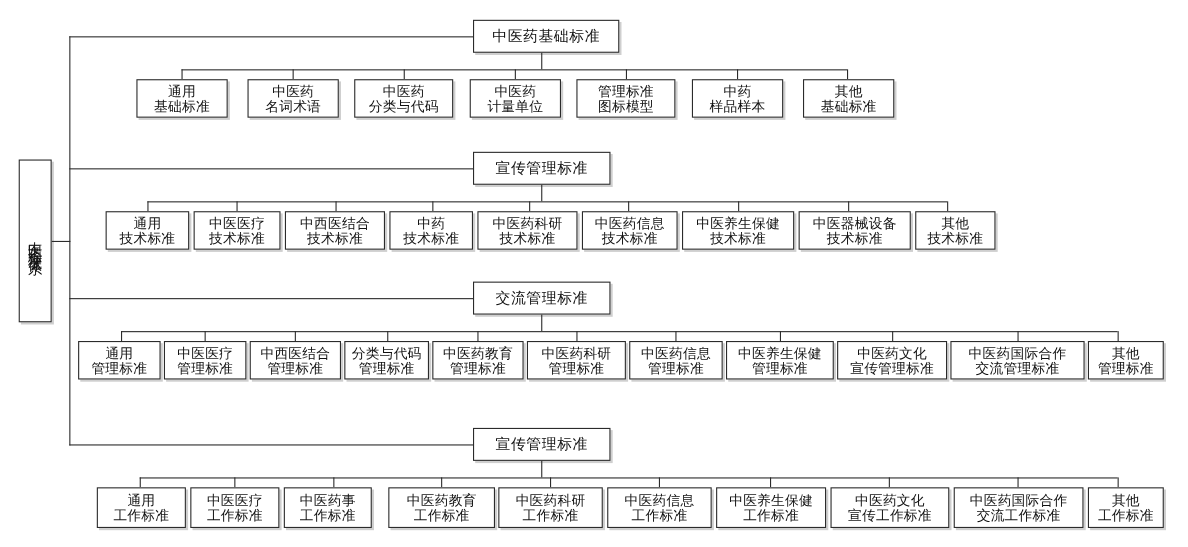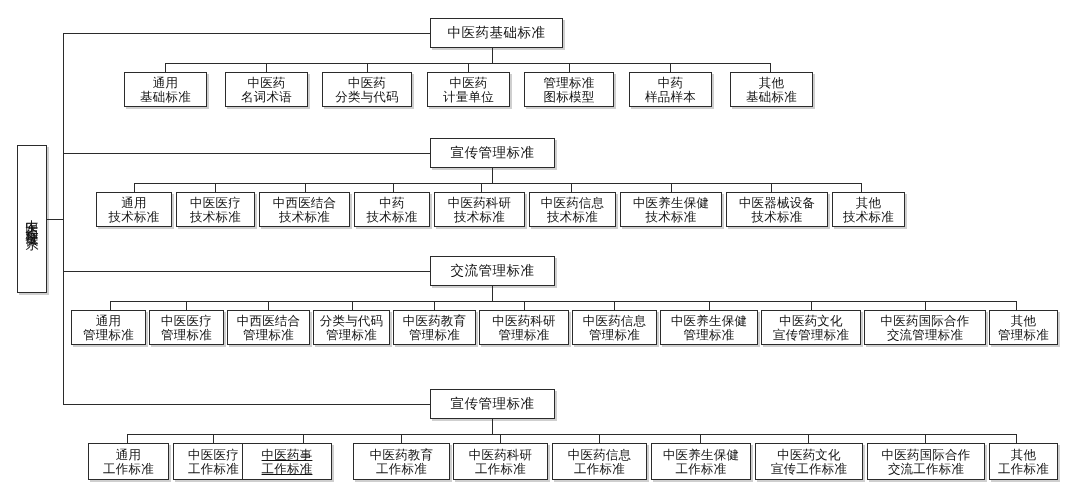--- a/index.html
+++ b/index.html
@@ -188,21 +188,21 @@
   <div class="line v" style="left:599px; top:434px; height:9px;"></div>
   <div class="line v" style="left:700px; top:434px; height:9px;"></div>
   <div class="line v" style="left:808px; top:434px; height:9px;"></div>
   <div class="line v" style="left:925px; top:434px; height:9px;"></div>
   <div class="line v" style="left:1016px; top:434px; height:9px;"></div>
 
   <div class="node" style="left:88px; top:443px; width:81px; height:37px;">通用
 工作标准</div>
   <div class="node" style="left:173px; top:443px; width:81px; height:37px;">中医医疗
 工作标准</div>
-  <div class="node" style="left:242px; top:443px; width:90px; height:37px;text-decoration:underline;">中医药事
+  <div class="node" style="left:258px; top:443px; width:80px; height:37px;">中医药事
 工作标准</div>
   <div class="node" style="left:353px; top:443px; width:97px; height:37px;">中医药教育
 工作标准</div>
   <div class="node" style="left:453px; top:443px; width:95px; height:37px;">中医药科研
 工作标准</div>
   <div class="node" style="left:552px; top:443px; width:95px; height:37px;">中医药信息
 工作标准</div>
   <div class="node" style="left:651px; top:443px; width:100px; height:37px;">中医养生保健
 工作标准</div>
   <div class="node" style="left:755px; top:443px; width:108px; height:37px;">中医药文化

